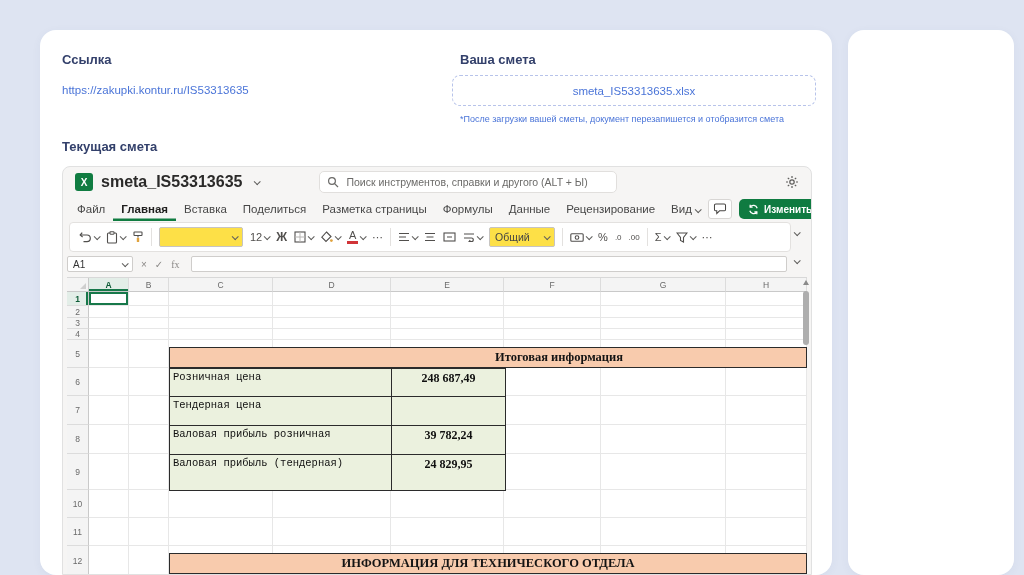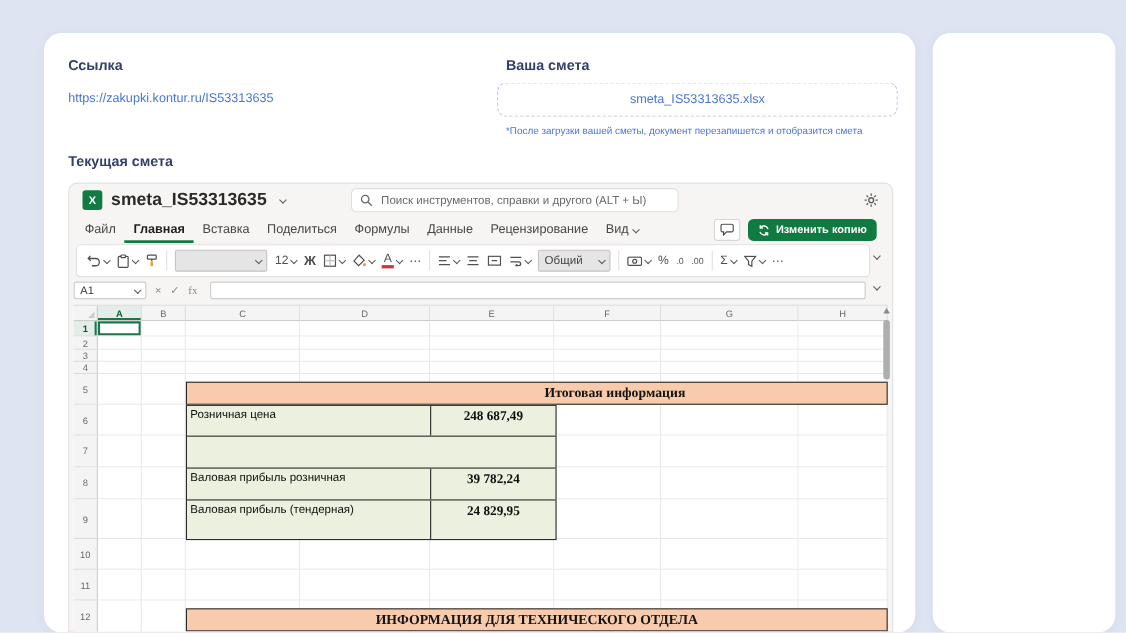--- a/index.html
+++ b/index.html
@@ -35,21 +35,21 @@
   .tab-active{font-weight:bold;color:#201f1e;box-shadow:inset 0 -2.5px 0 #107c41}
   .menu-right{margin-left:auto;display:flex;align-items:center;gap:7px;padding-right:8px}
   .icon-btn{width:24px;height:20px;border:1px solid #d8d6d4;border-radius:3px;background:#fff;display:flex;align-items:center;justify-content:center}
   .btn-green{height:20px;border-radius:5px;background:#0f7b41;color:#fff;font-size:10px;font-weight:bold;display:flex;align-items:center;gap:5px;padding:0 9px;border:none;white-space:nowrap}
 
   .xl-ribbon{position:absolute;left:6px;top:55px;width:722px;height:30px;background:#fff;border:1px solid #e3e1df;border-radius:4px;display:flex;align-items:center;padding:0 9px;gap:7px;overflow:hidden}
   .divider{width:1px;height:18px;background:#e3e1df;flex:0 0 auto}
   .ic{display:flex;align-items:center;gap:2px;color:#514f4d;font-size:12px;flex:0 0 auto;cursor:pointer}
   .glyph{font-size:11px;color:#514f4d}
   .bold-glyph{font-weight:bold;font-size:12px}
-  .selbox{height:20px;border:1px solid #c6c4c2;border-radius:2px;display:flex;align-items:center;justify-content:space-between;padding:0 5px;font-size:10.5px;color:#444;background:#e5e5e5;flex:0 0 auto;cursor:pointer}
+  .selbox{height:20px;border:1px solid #c6c4c2;border-radius:2px;display:flex;align-items:center;justify-content:space-between;padding:0 5px;font-size:10.5px;color:#444;background:#fde047;flex:0 0 auto;cursor:pointer}
   #font-name{width:84px}
   #num-format{width:66px}
   .fontcolor{display:flex;flex-direction:column;align-items:center;line-height:10px}
   .redbar{display:block;width:11px;height:3px;background:#d13438;margin-top:1px}
   .mini{font-size:8px;color:#514f4d}
   .collapse1{position:absolute;right:12px;top:64px}
   .collapse2{position:absolute;right:12px;top:92px}
 
   .namebox{position:absolute;left:4px;top:89px;width:66px;height:16px;background:#fff;border:1px solid #cfcdcb;border-radius:2px;font-size:10px;color:#333;display:flex;align-items:center;justify-content:space-between;padding:0 5px}
   .fx-icons{position:absolute;left:78px;top:89px;height:16px;display:flex;gap:8px;align-items:center;font-size:10px;color:#8a8886}
@@ -67,21 +67,21 @@
   .rowh-sel{background:#e3eee8;box-shadow:inset -2px 0 0 #17784a;color:#0d5c36;font-weight:bold}
   .cell{border-right:1px solid #e7e7e7;border-bottom:1px solid #e7e7e7;background:#fff;flex:0 0 auto}
   .cell-sel{box-shadow:inset 0 0 0 2px #17784a}
 
   .band{position:absolute;left:102px;width:638px;height:21px;background:#f8cbad;border:1px solid #2b2b2b;font-family:"Liberation Serif",serif;font-weight:bold;font-size:12.5px;color:#141414;display:flex;align-items:center;justify-content:center}
   #band5{top:69px;padding-left:142px}
   #band12{top:275px}
   #stable{position:absolute;left:102px;top:90px;width:337px;border:1px solid #2b2b2b;background:#ebf1de}
   .trow{display:flex;border-bottom:1px solid #2b2b2b}
   .trow:last-child{border-bottom:none}
-  .tlabel{width:222px;border-right:1px solid #2b2b2b;font-family:Liberation Sans, sans-serif;font-size:10.5px;color:#101010;padding:2px 0 0 3px}
+  .tlabel{width:222px;border-right:1px solid #2b2b2b;font-family:Liberation Mono, monospace;font-size:10.5px;color:#101010;padding:2px 0 0 3px}
   .tvalue{width:113px;font-family:"Liberation Serif",serif;font-weight:bold;font-size:12px;color:#101010;text-align:center;padding-top:2px}
 
   #vscroll{position:absolute;right:2px;top:112px;bottom:0;width:6px}
   .sb-up{width:0;height:0;border-left:3px solid transparent;border-right:3px solid transparent;border-bottom:5px solid #8a8a8a;margin:1px auto 4px}
   .sb-thumb{position:absolute;top:12px;left:0;width:6px;height:54px;background:#aeaeae;border-radius:3px}
 </style>
 </head>
 <body>
 
 <div class="card" id="main-card">
@@ -124,20 +124,21 @@
             </g>
           </svg>
       </span>
     </div>
 
     <div class="xl-menu">
       <span class="tab">Файл</span>
       <span class="tab tab-active">Главная</span>
       <span class="tab">Вставка</span>
       <span class="tab">Поделиться</span>
+      <span class="tab">Разметка страницы</span>
       <span class="tab">Формулы</span>
       <span class="tab">Данные</span>
       <span class="tab">Рецензирование</span>
       <span class="tab"><span>Вид</span> <span class="chev"></span></span>
       <div class="menu-right">
         <span class="icon-btn">
           <svg width="14" height="12" viewBox="0 0 15 13">
               <path d="M1.5 2.5 a1.5 1.5 0 0 1 1.5-1.5 h9 a1.5 1.5 0 0 1 1.5 1.5 v4.5 a1.5 1.5 0 0 1-1.5 1.5 h-5 L4 11.5 v-3 H3 a1.5 1.5 0 0 1-1.5-1.5 z" fill="none" stroke="#484644" stroke-width="1.1"></path>
             </svg>
         </span>
@@ -446,20 +447,21 @@
         </div>
 
       <div class="band" id="band5">Итоговая информация</div>
 
       <div id="stable">
         <div class="trow" style="height:28px">
           <div class="tlabel">Розничная цена</div>
           <div class="tvalue">248 687,49</div>
         </div>
         <div class="trow" style="height:29px">
+          <div class="tlabel">Тендерная цена</div>
         </div>
         <div class="trow" style="height:29px">
           <div class="tlabel">Валовая прибыль розничная</div>
           <div class="tvalue">39 782,24</div>
         </div>
         <div class="trow" style="height:35px">
           <div class="tlabel">Валовая прибыль (тендерная)</div>
           <div class="tvalue">24 829,95</div>
         </div>
       </div>

